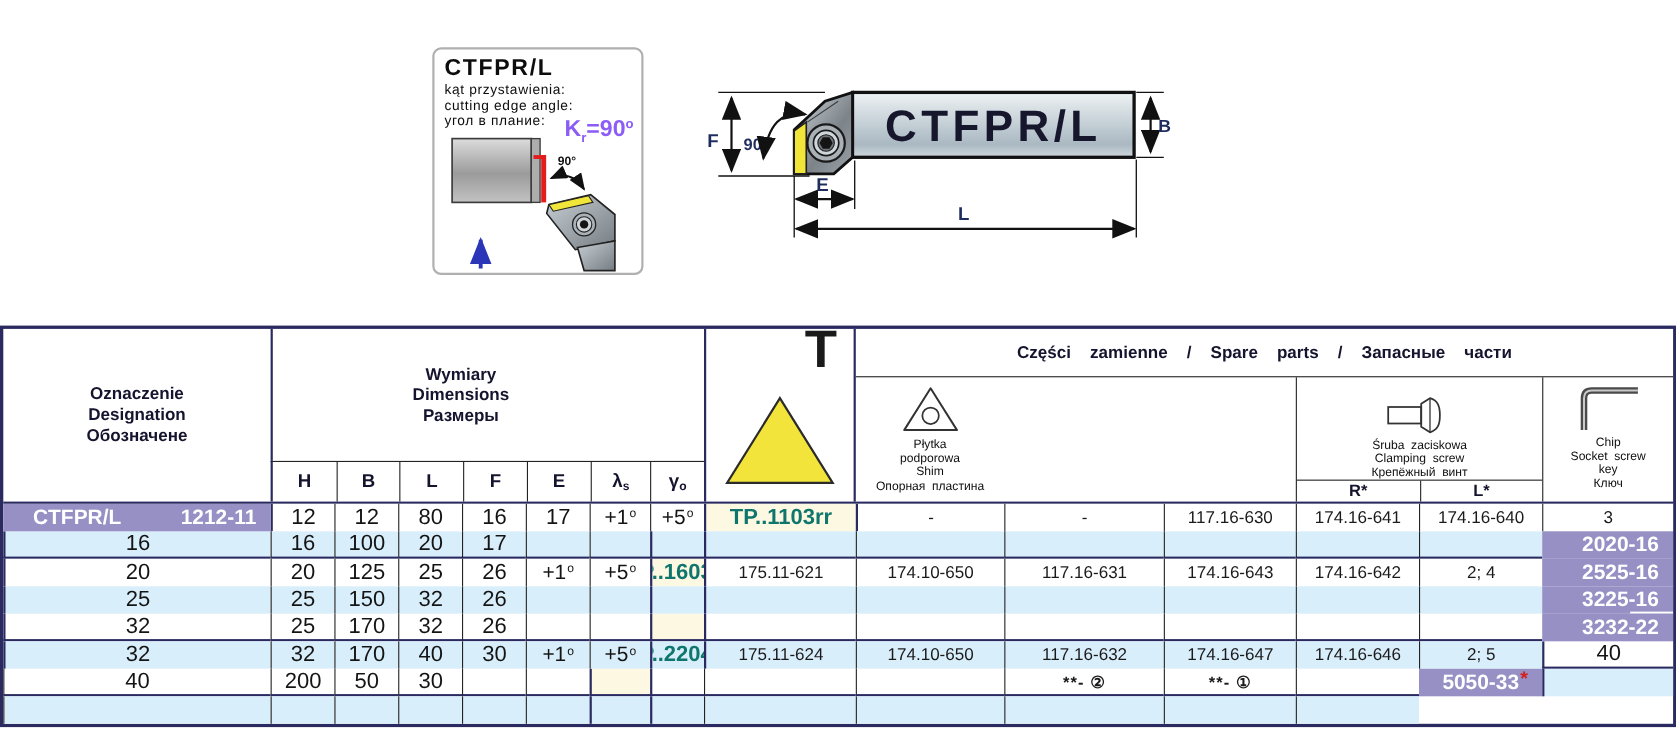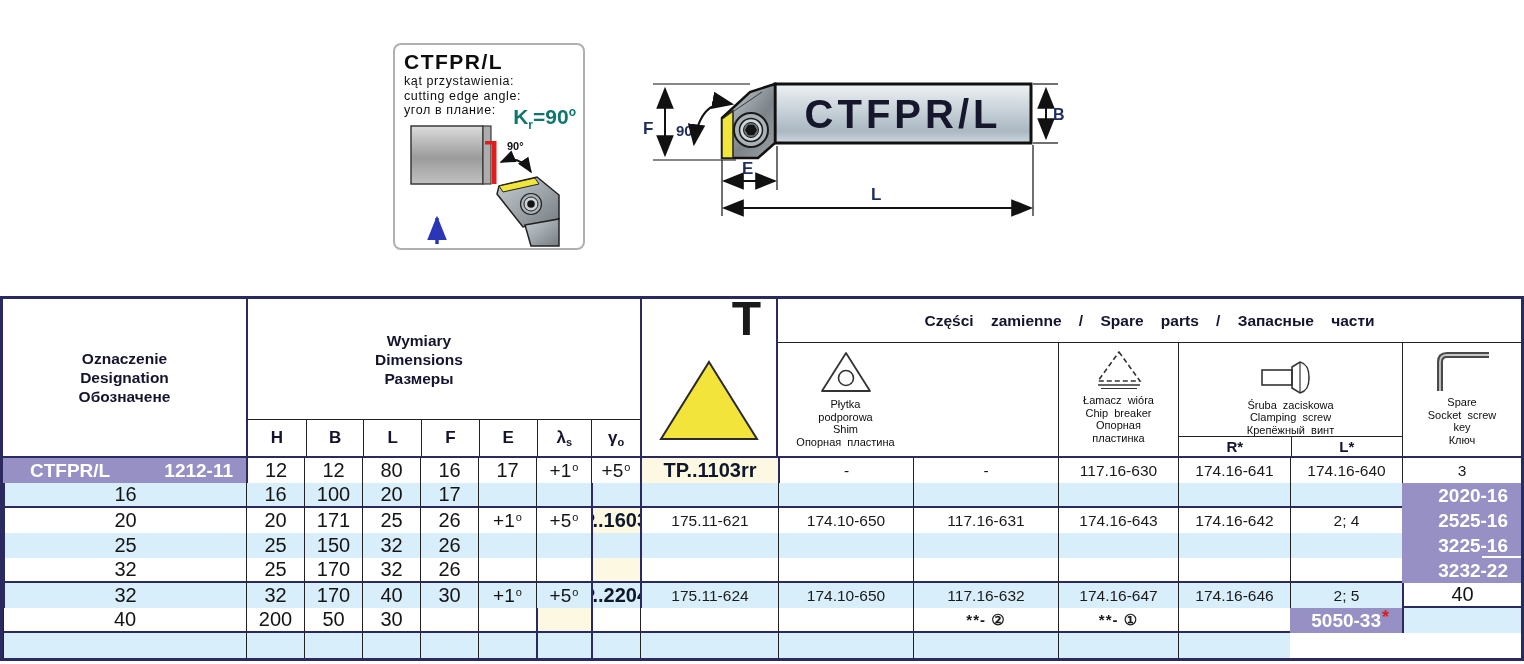--- a/index.html
+++ b/index.html
@@ -5,21 +5,21 @@
   html,body{margin:0;padding:0}
   body{width:1524px;height:664px;position:relative;background:#fff;
        font-family:"Liberation Sans",sans-serif;overflow:hidden;color:#111}
 
   
   .info-box{position:absolute;left:393px;top:43px;width:192px;height:207px;
     border:2px solid #b0b0b0;border-radius:8px;background:#fff;box-sizing:border-box;
     padding:5px 0 0 9px}
   .ib-title{font-size:21px;font-weight:bold;letter-spacing:1.5px;color:#0d0d0d}
   .ib-line{font-size:12.5px;line-height:14.5px;letter-spacing:.6px;color:#0d0d0d}
-  .ib-angle{position:absolute;top:60px;right:7px;font-size:21px;font-weight:bold;color:#0f766e}
+  .ib-angle{position:absolute;top:60px;right:7px;font-size:21px;font-weight:bold;color:#8b5cf6}
   .ib-angle sub{font-size:12px}
   .ib-angle sup{font-size:12px}
   .ib-svg{position:absolute;left:2px;bottom:0}
 
   
   .drawing{position:absolute;left:638px;top:48px}
 
   
   .cat-table{position:absolute;left:0;top:296px;width:1524px;height:365px;
     border:3px solid #2a2a60;box-sizing:border-box;background:#fff}
@@ -62,21 +62,21 @@
     grid-auto-rows:25px}
   .c{box-sizing:border-box;display:flex;align-items:center;justify-content:center;overflow:hidden}
   .white{background:#ffffff}
   .blue{background:#d9eefb}
   .cream{background:#fdf8e1}
   .bl1{border-left:1px solid #222}
   .bl2{border-left:2px solid #2a2a60}
   .num{font-size:20px;color:#141414}
   .ang{font-size:19px;color:#141414}
   .ang sup{font-size:11px;margin-bottom:8px;margin-left:1px}
-  .ins{font-weight:bold;font-size:20px;color:#0f172a}
+  .ins{font-weight:bold;font-size:20px;color:#0f766e}
   .sp{font-size:15.5px;color:#1a1a1a}
   .note{font-size:15px;font-weight:bold;letter-spacing:1px}
   .sep{border-bottom:2px solid #2a2a60}
   .des{background:#9690c4;color:#fff;font-weight:bold;font-size:19px;
     justify-content:flex-end;padding-right:13px;position:relative}
   .des .brand{position:absolute;left:27px}
   .des .mark{color:#d61f1f;font-size:18px;margin-left:1px;margin-bottom:8px;line-height:10px}
   .dsep::after{content:"";position:absolute;left:80px;right:0;bottom:0;height:2px;background:#fff}
 </style>
 </head>
@@ -217,31 +217,20 @@
       <polygon points="27,4 51,42 3,42" fill="none" stroke="#333" stroke-width="1.8" stroke-linejoin="round"></polygon>
       <circle cx="27" cy="29" r="7.5" fill="none" stroke="#333" stroke-width="1.6"></circle>
     </svg>
     <div class="lbl">Płytka</div>
     <div class="lbl">podporowa</div>
     <div class="lbl">Shim</div>
     <div class="lbl">Опорная пластина</div>
   </div>
 
 
-  <div class="hcell h-icon h-chip">
-    <svg class="icon-svg" width="54" height="42" viewBox="0 0 54 42">
-      <polygon points="27,3 48,32 6,32" fill="none" stroke="#333" stroke-width="1.6" stroke-dasharray="5,3"></polygon>
-      <line x1="6" y1="36" x2="48" y2="36" stroke="#333" stroke-width="1.4"></line>
-      <line x1="9" y1="39.5" x2="45" y2="39.5" stroke="#333" stroke-width="1"></line>
-    </svg>
-    <div class="lbl">Łamacz wióra</div>
-    <div class="lbl">Chip breaker</div>
-    <div class="lbl">Опорная</div>
-    <div class="lbl">пластинка</div>
-  </div>
 
   <div class="hcell h-icon h-clamp">
     <div class="clamp-top">
       <svg class="icon-svg" width="70" height="38" viewBox="0 0 70 38">
         <rect x="6" y="12" width="30" height="15" fill="none" stroke="#333" stroke-width="1.6"></rect>
         <path d="M36,9 L44,4 C51,6 53,11 53,19.5 C53,28 51,33 44,35 L36,30 Z" fill="none" stroke="#333" stroke-width="1.6"></path>
         <line x1="44" y1="4" x2="44" y2="35" stroke="#333" stroke-width="1.2"></line>
       </svg>
       <div class="lbl">Śruba zaciskowa</div>
       <div class="lbl">Clamping screw</div>
@@ -251,21 +240,21 @@
       <div>R*</div>
       <div>L*</div>
     </div>
   </div>
 
   <div class="hcell h-icon h-key">
     <svg class="icon-svg" width="62" height="44" viewBox="0 0 62 44">
       <path d="M9,42 L9,13 Q9,6 16,6 L58,6" fill="none" stroke="#4a4a4a" stroke-width="6" stroke-linejoin="round"></path>
       <path d="M9,42 L9,13 Q9,6 16,6 L58,6" fill="none" stroke="#c9c9c9" stroke-width="1.8" stroke-linejoin="round"></path>
     </svg>
-    <div class="lbl">Spare</div>
+    <div class="lbl">Chip</div>
     <div class="lbl">Socket screw</div>
     <div class="lbl">key</div>
     <div class="lbl">Ключ</div>
   </div>
 
   <div class="rows" id="rows">
       <div class="c des">
         <span class="brand">CTFPR/L</span>
         <span>1212-11</span>
       </div>
@@ -295,21 +284,21 @@
       <div class="c sp bl1 blue sep"></div>
       <div class="c sp bl1 blue sep"></div>
       <div class="c sp bl1 blue sep"></div>
       <div class="c sp bl1 blue sep"></div>
       <div class="c sp bl1 blue sep"></div>
       <div class="c des">
         <span>2020-16</span>
       </div>
       <div class="c num bl2 white">20</div>
       <div class="c num bl1 white">20</div>
-      <div class="c num bl1 white">171</div>
+      <div class="c num bl1 white">125</div>
       <div class="c num bl1 white">25</div>
       <div class="c num bl1 white">26</div>
       <div class="c ang bl1 white">+1<sup>o</sup></div>
       <div class="c ang bl1 white">+5<sup>o</sup></div>
       <div class="c ins bl2 cream">TP..1603rr</div>
       <div class="c sp bl2 white">175.11-621</div>
       <div class="c sp bl1 white">174.10-650</div>
       <div class="c sp bl1 white">117.16-631</div>
       <div class="c sp bl1 white">174.16-643</div>
       <div class="c sp bl1 white">174.16-642</div>

